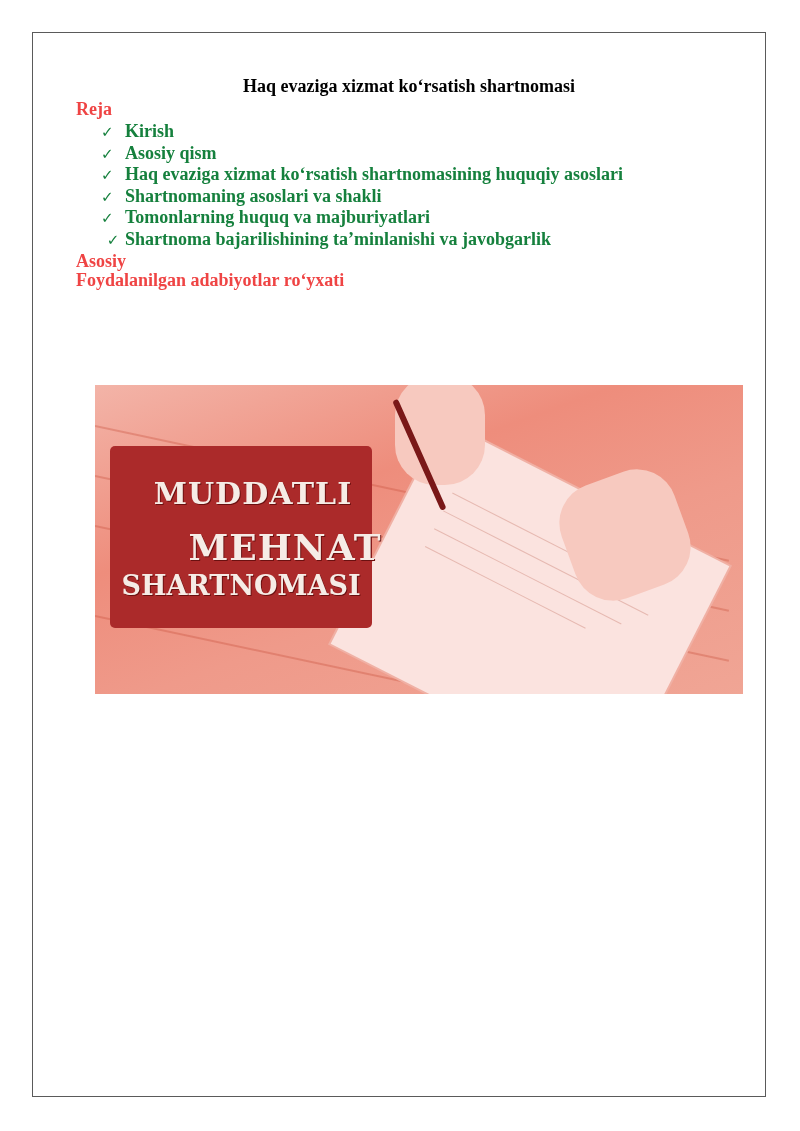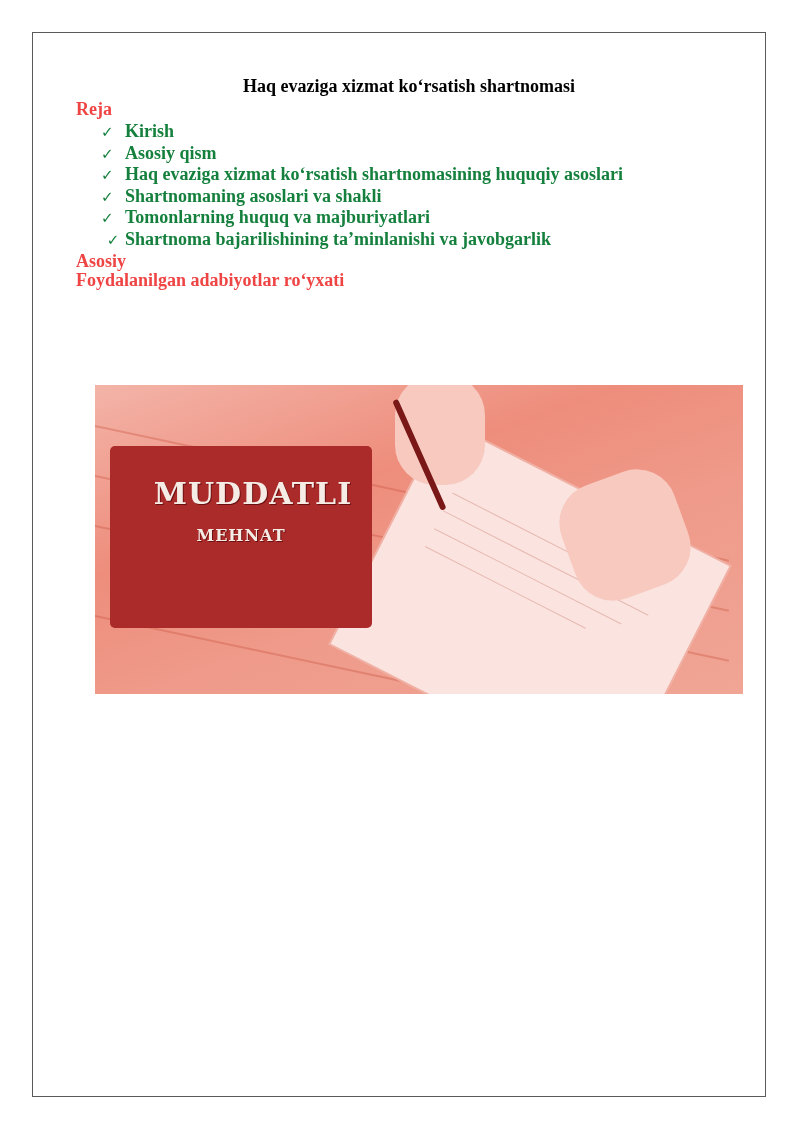--- a/index.html
+++ b/index.html
@@ -12,21 +12,21 @@
   .picture { position:absolute; left:95px; top:385px; width:648px; height:309px; overflow:hidden;
     background: linear-gradient(160deg, #f3b4a8 0%, #ee8d7c 35%, #ef9a8a 60%, #f0a595 100%); }
   .desk-stripe { position:absolute; left:0; width:100%; height:2px; background:rgba(200,80,60,0.35); transform:rotate(12deg); transform-origin:left; }
   .paper { position:absolute; left:275px; top:95px; width:320px; height:250px; background:#fbe3df; transform:rotate(27deg); transform-origin:center; box-shadow:0 0 0 2px #f0b0a4; }
   .paper-line { position:absolute; left:40px; height:1px; background:#e6b9b1; }
   .pen { position:absolute; left:392px; top:400px; width:6px; height:120px; background:#7a1818; transform:rotate(-24deg); transform-origin:top; border-radius:3px; }
   .hand { position:absolute; background:#f7c9bf; border-radius:40px; }
   .label-box { position:absolute; left:15px; top:61px; width:262px; height:182px; background:#ab2a2a; border-radius:5px; }
   .label-text { position:absolute; left:0; width:100%; text-align:center; color:#f6ece6; font-family:"DejaVu Serif", serif; font-weight:bold; letter-spacing:1px; text-shadow:1px 1px 0 #6a1010; }
   .lt1 { top:30px; font-size:30px;padding-left:12px; }
-  .lt2 { top:80px; font-size:16px; }
+  .lt2 { top:80px; font-size:36px;padding-left:44px; }
   .lt3 { top:124px; font-size:27px; letter-spacing:0px; }
 </style>
 </head>
 <body>
 
 <div class="page-border"></div>
 
 <div class="title">Haq evaziga xizmat ko‘rsatish shartnomasi</div>
 
 <div class="line" style="top:98px;">Reja</div>
@@ -62,15 +62,16 @@
     <div class="paper-line" style="top:60px; width:200px;"></div>
     <div class="paper-line" style="top:80px; width:230px;"></div>
     <div class="paper-line" style="top:100px; width:210px;"></div>
     <div class="paper-line" style="top:120px; width:180px;"></div>
   </div>
   <div class="hand" style="left:300px; top:-10px; width:90px; height:110px;"></div>
   <div class="hand" style="left:470px; top:90px; width:120px; height:120px; transform:rotate(-20deg);"></div>
   <div class="label-box">
     <div class="label-text lt1" style="text-transform:uppercase;">Muddatli</div>
     <div class="label-text lt2" style="text-transform:uppercase;">mehnat</div>
+    <div class="label-text lt3" style="text-transform:uppercase;">shartnomasi</div>
   </div>
 </div>
 <div class="pen"></div>
 
 </body></html>

